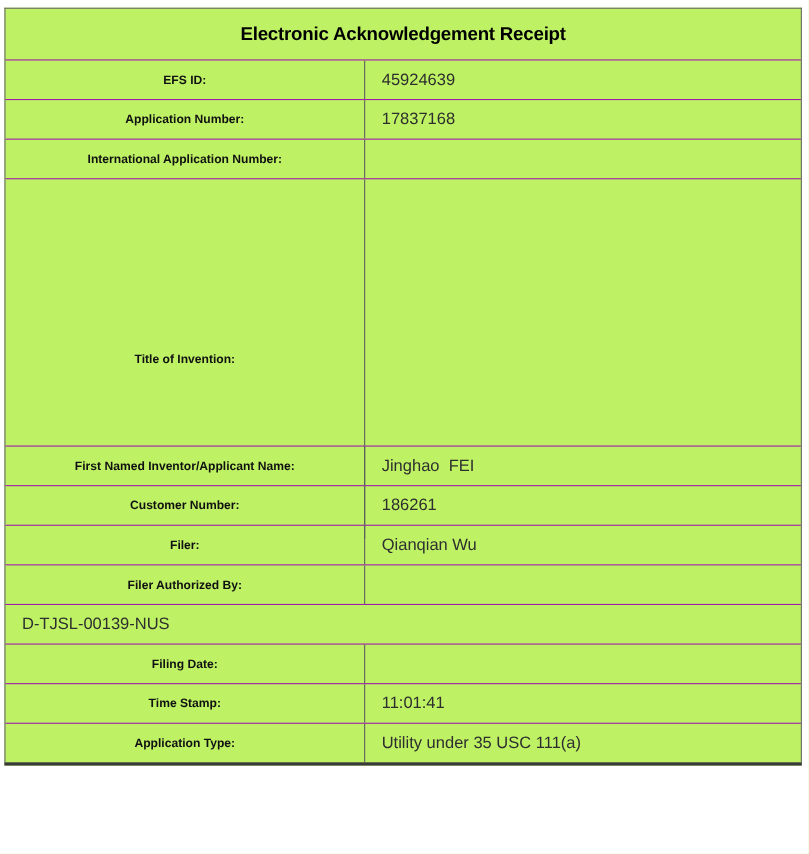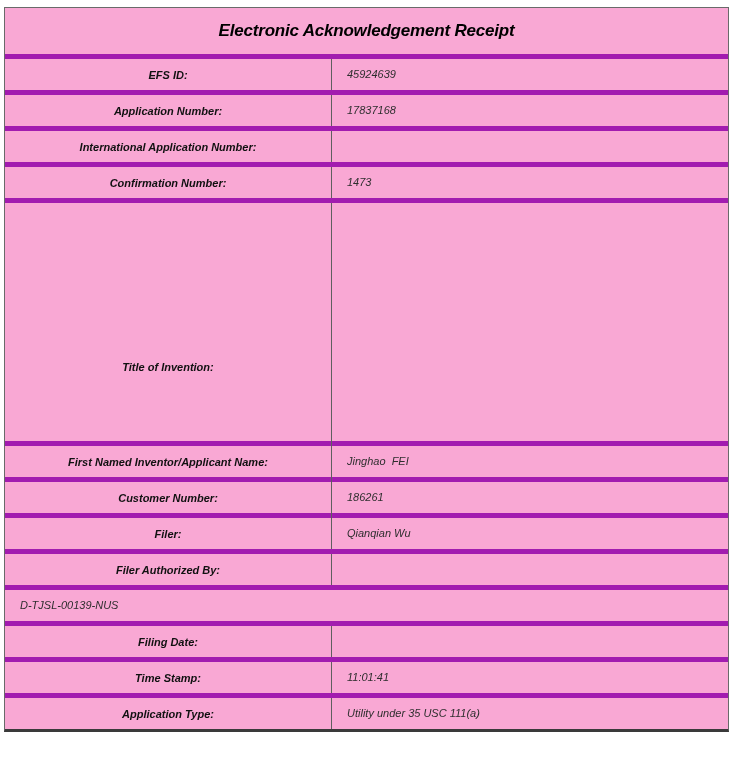--- a/index.html
+++ b/index.html
@@ -17,41 +17,40 @@
     overflow: hidden;
   }
   .receipt-table {
     position: absolute;
     left: 4px;
     top: 7px;
     width: 725px;
     box-sizing: border-box;
     border: 1.5px solid #6a6a6a;
     border-bottom: 3px solid #3a3a3a;
-    background: #f9a8d4;
-    font-style: italic;
+    background: #bef264;
   }
   .header-row {
     box-sizing: border-box;
     height: 46px;
     display: flex;
     align-items: center;
     justify-content: center;
   }
   .header-title {
     font-size: 17px;
     font-weight: 700;
     letter-spacing: -0.2px;
     color: #000000;
   }
   .row {
     box-sizing: border-box;
     display: flex;
     height: 36px;
-    border-top: 5px solid #a21caf;
+    border-top: 1px solid #a21caf;
   }
   .row.tall {
     height: 243px;
     flex-direction: column;
   }
   .cell-label {
     box-sizing: border-box;
     width: 327px;
     flex: 0 0 327px;
     border-right: 1.5px solid #5f5f5f;
@@ -62,21 +61,21 @@
     font-size: 11px;
     font-weight: 700;
     color: #111111;
     padding: 0 8px;
   }
   .cell-value {
     box-sizing: border-box;
     flex: 1 1 auto;
     display: flex;
     align-items: center;
-    font-size: 11px;
+    font-size: 15px;
     font-weight: 400;
     color: #2e2e2e;
     padding: 0 14px 0 15px;
     white-space: pre-wrap;
     line-height: 1.45;
     text-align: center;
   }
 </style>
 </head>
 <body>
@@ -96,24 +95,20 @@
     <div class="row">
       <div class="cell-label">Application Number:</div>
       <div class="cell-value">17837168</div>
     </div>
 
     <div class="row">
       <div class="cell-label">International Application Number:</div>
       <div class="cell-value"></div>
     </div>
 
-    <div class="row">
-      <div class="cell-label">Confirmation Number:</div>
-      <div class="cell-value">1473</div>
-    </div>
 
     <div class="row tall">
       <div class="cell-label">Title of Invention:</div>
     </div>
 
     <div class="row">
       <div class="cell-label">First Named Inventor/Applicant Name:</div>
       <div class="cell-value">Jinghao  FEI</div>
     </div>
 

